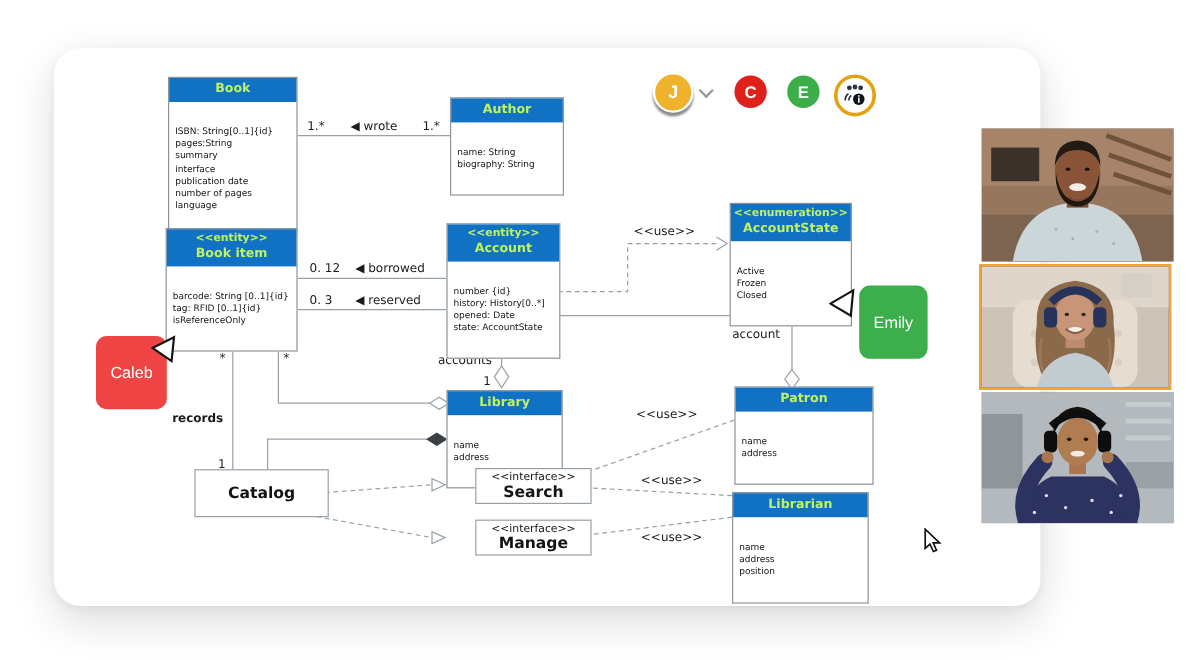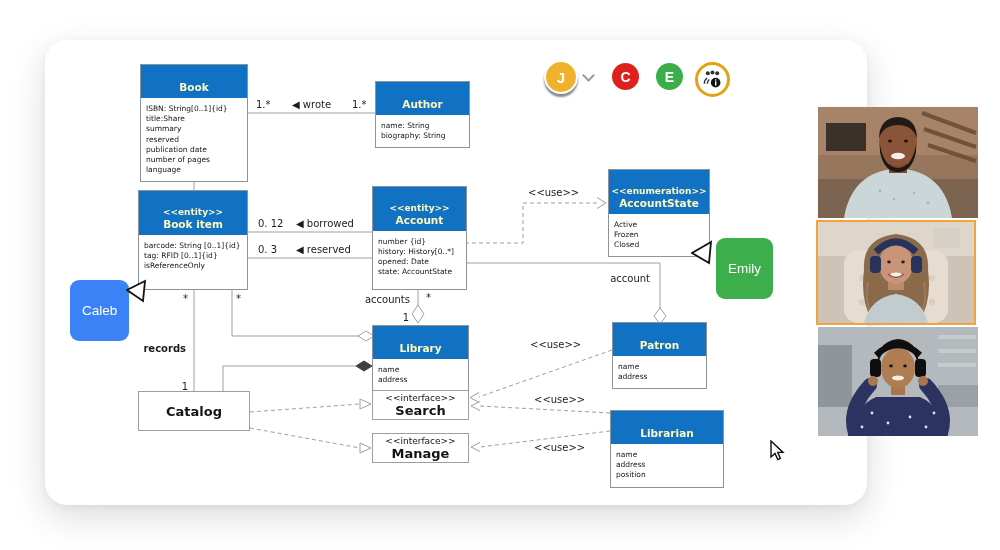--- a/index.html
+++ b/index.html
@@ -11,48 +11,48 @@
   
   svg.wires{position:absolute;left:0;top:0;z-index:2;}
   svg.wires line, svg.wires path{stroke:#98a0a7;stroke-width:1;fill:none;}
   svg.wires .dash{stroke-dasharray:4 3;}
   svg.wires text{font-family:"DejaVu Sans",sans-serif;font-size:10px;fill:#1b1b1b;}
   svg.wires text.b{font-weight:bold;}
   svg.wires .hollow{fill:#fff;stroke:#98a0a7;stroke-width:1;}
   svg.wires .solid{fill:#3a3f44;stroke:#3a3f44;}
   
   .uml{position:absolute;background:#fff;border:1px solid #8b949c;z-index:3;box-sizing:border-box;}
-  .uml .hd{background:#1171c2;color:#fef9c3;text-align:center;padding:16px 2px 4px;font-weight:bold;}
+  .uml .hd{background:#1171c2;color:#bef264;text-align:center;padding:3px 2px 4px;font-weight:bold;}
   .uml .st{font-size:9px;line-height:1.2;}
   .uml .nm{font-size:10.5px;line-height:1.25;}
-  .uml .bd{padding:6px 5px;font-size:7.5px;line-height:1.35;color:#141414;}
+  .uml .bd{padding:20px 5px;font-size:7.5px;line-height:1.35;color:#141414;}
   .uml .bd div{white-space:nowrap;overflow:hidden;}
   .plain{position:absolute;background:#fff;border:1px solid #98a0a7;z-index:3;box-sizing:border-box;
-         display:flex;flex-direction:column;align-items:center;justify-content:center;text-align:center;}
+         display:flex;flex-direction:column;align-items:center;justify-content:center;text-align:center;margin-left:24px;}
   .plain .st{font-size:9px;color:#141414;}
   .plain .nm{font-size:13px;font-weight:bold;color:#141414;}
   
   .avatar{position:absolute;border-radius:50%;color:#fff;font-family:"Liberation Sans",sans-serif;
           font-weight:bold;display:flex;align-items:center;justify-content:center;z-index:5;}
   #av-j{left:544px;top:60px;width:30px;height:30px;background:#f0b22c;border:2px solid #fff;
         font-size:15px;box-shadow:0 3px 2px rgba(40,40,40,.55);}
   #av-c{left:612px;top:63px;width:27px;height:27px;background:#df211b;font-size:14px;}
   #av-e{left:656px;top:63px;width:27px;height:27px;background:#3cae49;font-size:14px;}
   #chev{position:absolute;left:584px;top:71px;width:7px;height:7px;border-right:2px solid #9a9a9a;
         border-bottom:2px solid #9a9a9a;transform:rotate(45deg);z-index:5;}
   #collab{position:absolute;left:695px;top:62px;width:29px;height:29px;background:#fff;
           border:3px solid #e2a312;border-radius:50%;z-index:5;display:flex;align-items:center;justify-content:center;}
   #share{position:absolute;left:752px;top:62px;width:90px;height:32px;background:#ffefad;
          border:1.5px solid #d7a219;border-radius:7px;z-index:5;display:flex;align-items:center;
          justify-content:center;gap:6px;font-family:"Liberation Sans",sans-serif;font-size:15px;
          font-weight:bold;color:#1c1c1c;box-shadow:inset 0 1px 0 #fff8d9;cursor:pointer;}
   
   .tag{position:absolute;height:29px;border-radius:9px;color:#fff;display:flex;align-items:center;
        justify-content:center;font-family:"Liberation Sans",sans-serif;font-size:13.5px;z-index:7;padding:16px 12px;}
-  #tag-caleb{left:70px;top:280px;background:#3b82f6;}
+  #tag-caleb{left:80px;top:280px;background:#ef4444;}
   #tag-emily{left:716px;top:238px;background:#3cae4c;}
   .cur{position:absolute;z-index:7;}
   
   .tile{position:absolute;left:818px;width:160px;z-index:6;overflow:hidden;background:#888;}
   #tile1{top:107px;height:111px;}
   #tile2{top:220px;height:105px;border:2px solid #f2a33c;left:816px;width:160px;box-sizing:border-box;}
   #tile3{top:327px;height:109px;}
 </style>
 </head>
 <body>
@@ -121,23 +121,23 @@
     <path d="M480,442.5 L471,447 L480,451.5"></path>
     <text x="534" y="451">&lt;&lt;use&gt;&gt;</text>
   </svg>
 
   <div class="uml" style="left:140px;top:64px;width:108px;min-height:98px">
     <div class="hd">
         <div class="nm">Book</div>
       </div>
     <div class="bd">
       <div>ISBN: String[0..1]{id}</div>
-      <div>title:Share</div>
+      <div>pages:String</div>
       <div>summary</div>
-      <div>reserved</div>
+      <div>interface</div>
       <div>publication date</div>
       <div>number of pages</div>
       <div>language</div>
     </div>
   </div>
 
   <div class="uml" style="left:375px;top:81px;width:95px;min-height:67px">
     <div class="hd">
         <div class="nm">Author</div>
       </div>
@@ -187,21 +187,21 @@
   <div class="uml" style="left:372px;top:325px;width:97px;min-height:52px">
     <div class="hd">
         <div class="nm">Library</div>
       </div>
     <div class="bd">
       <div>name</div>
       <div>address</div>
     </div>
   </div>
 
-  <div class="uml" style="left:612px;top:322px;width:95px;min-height:58px">
+  <div class="uml" style="left:612px;top:322px;width:116px;min-height:58px">
     <div class="hd">
         <div class="nm">Patron</div>
       </div>
     <div class="bd">
       <div>name</div>
       <div>address</div>
     </div>
   </div>
 
   <div class="uml" style="left:610px;top:410px;width:114px;min-height:63px">

